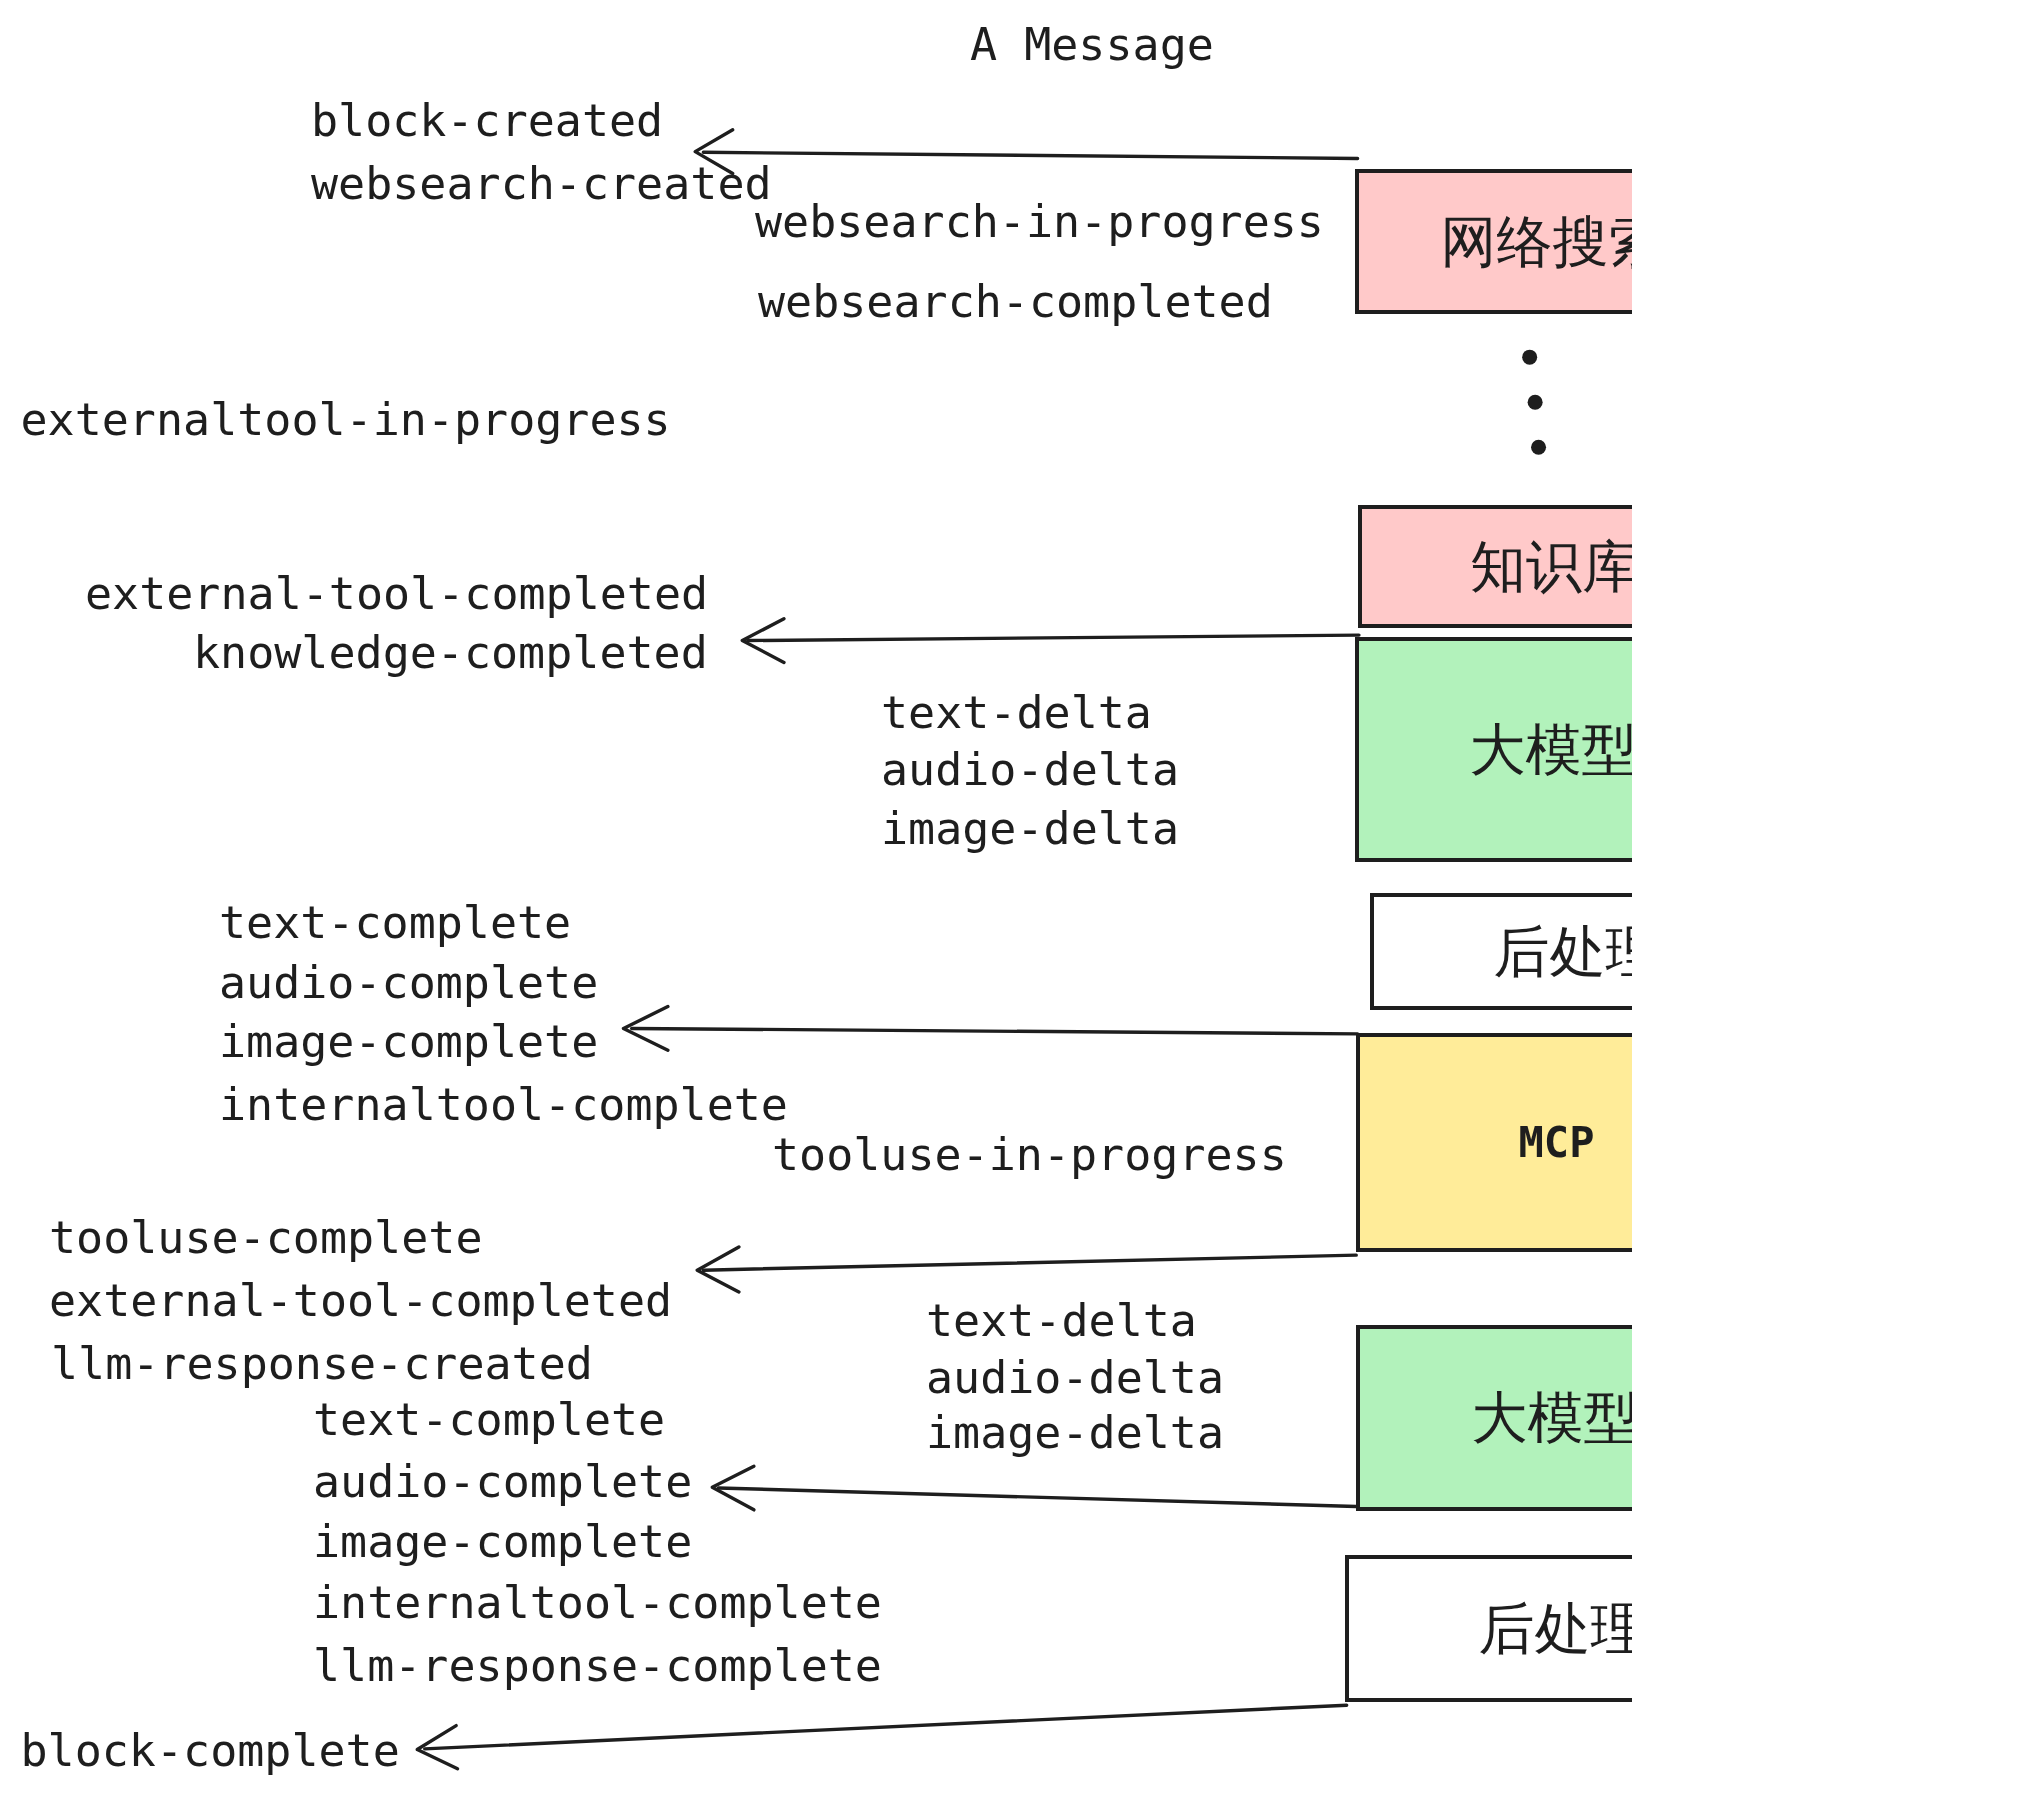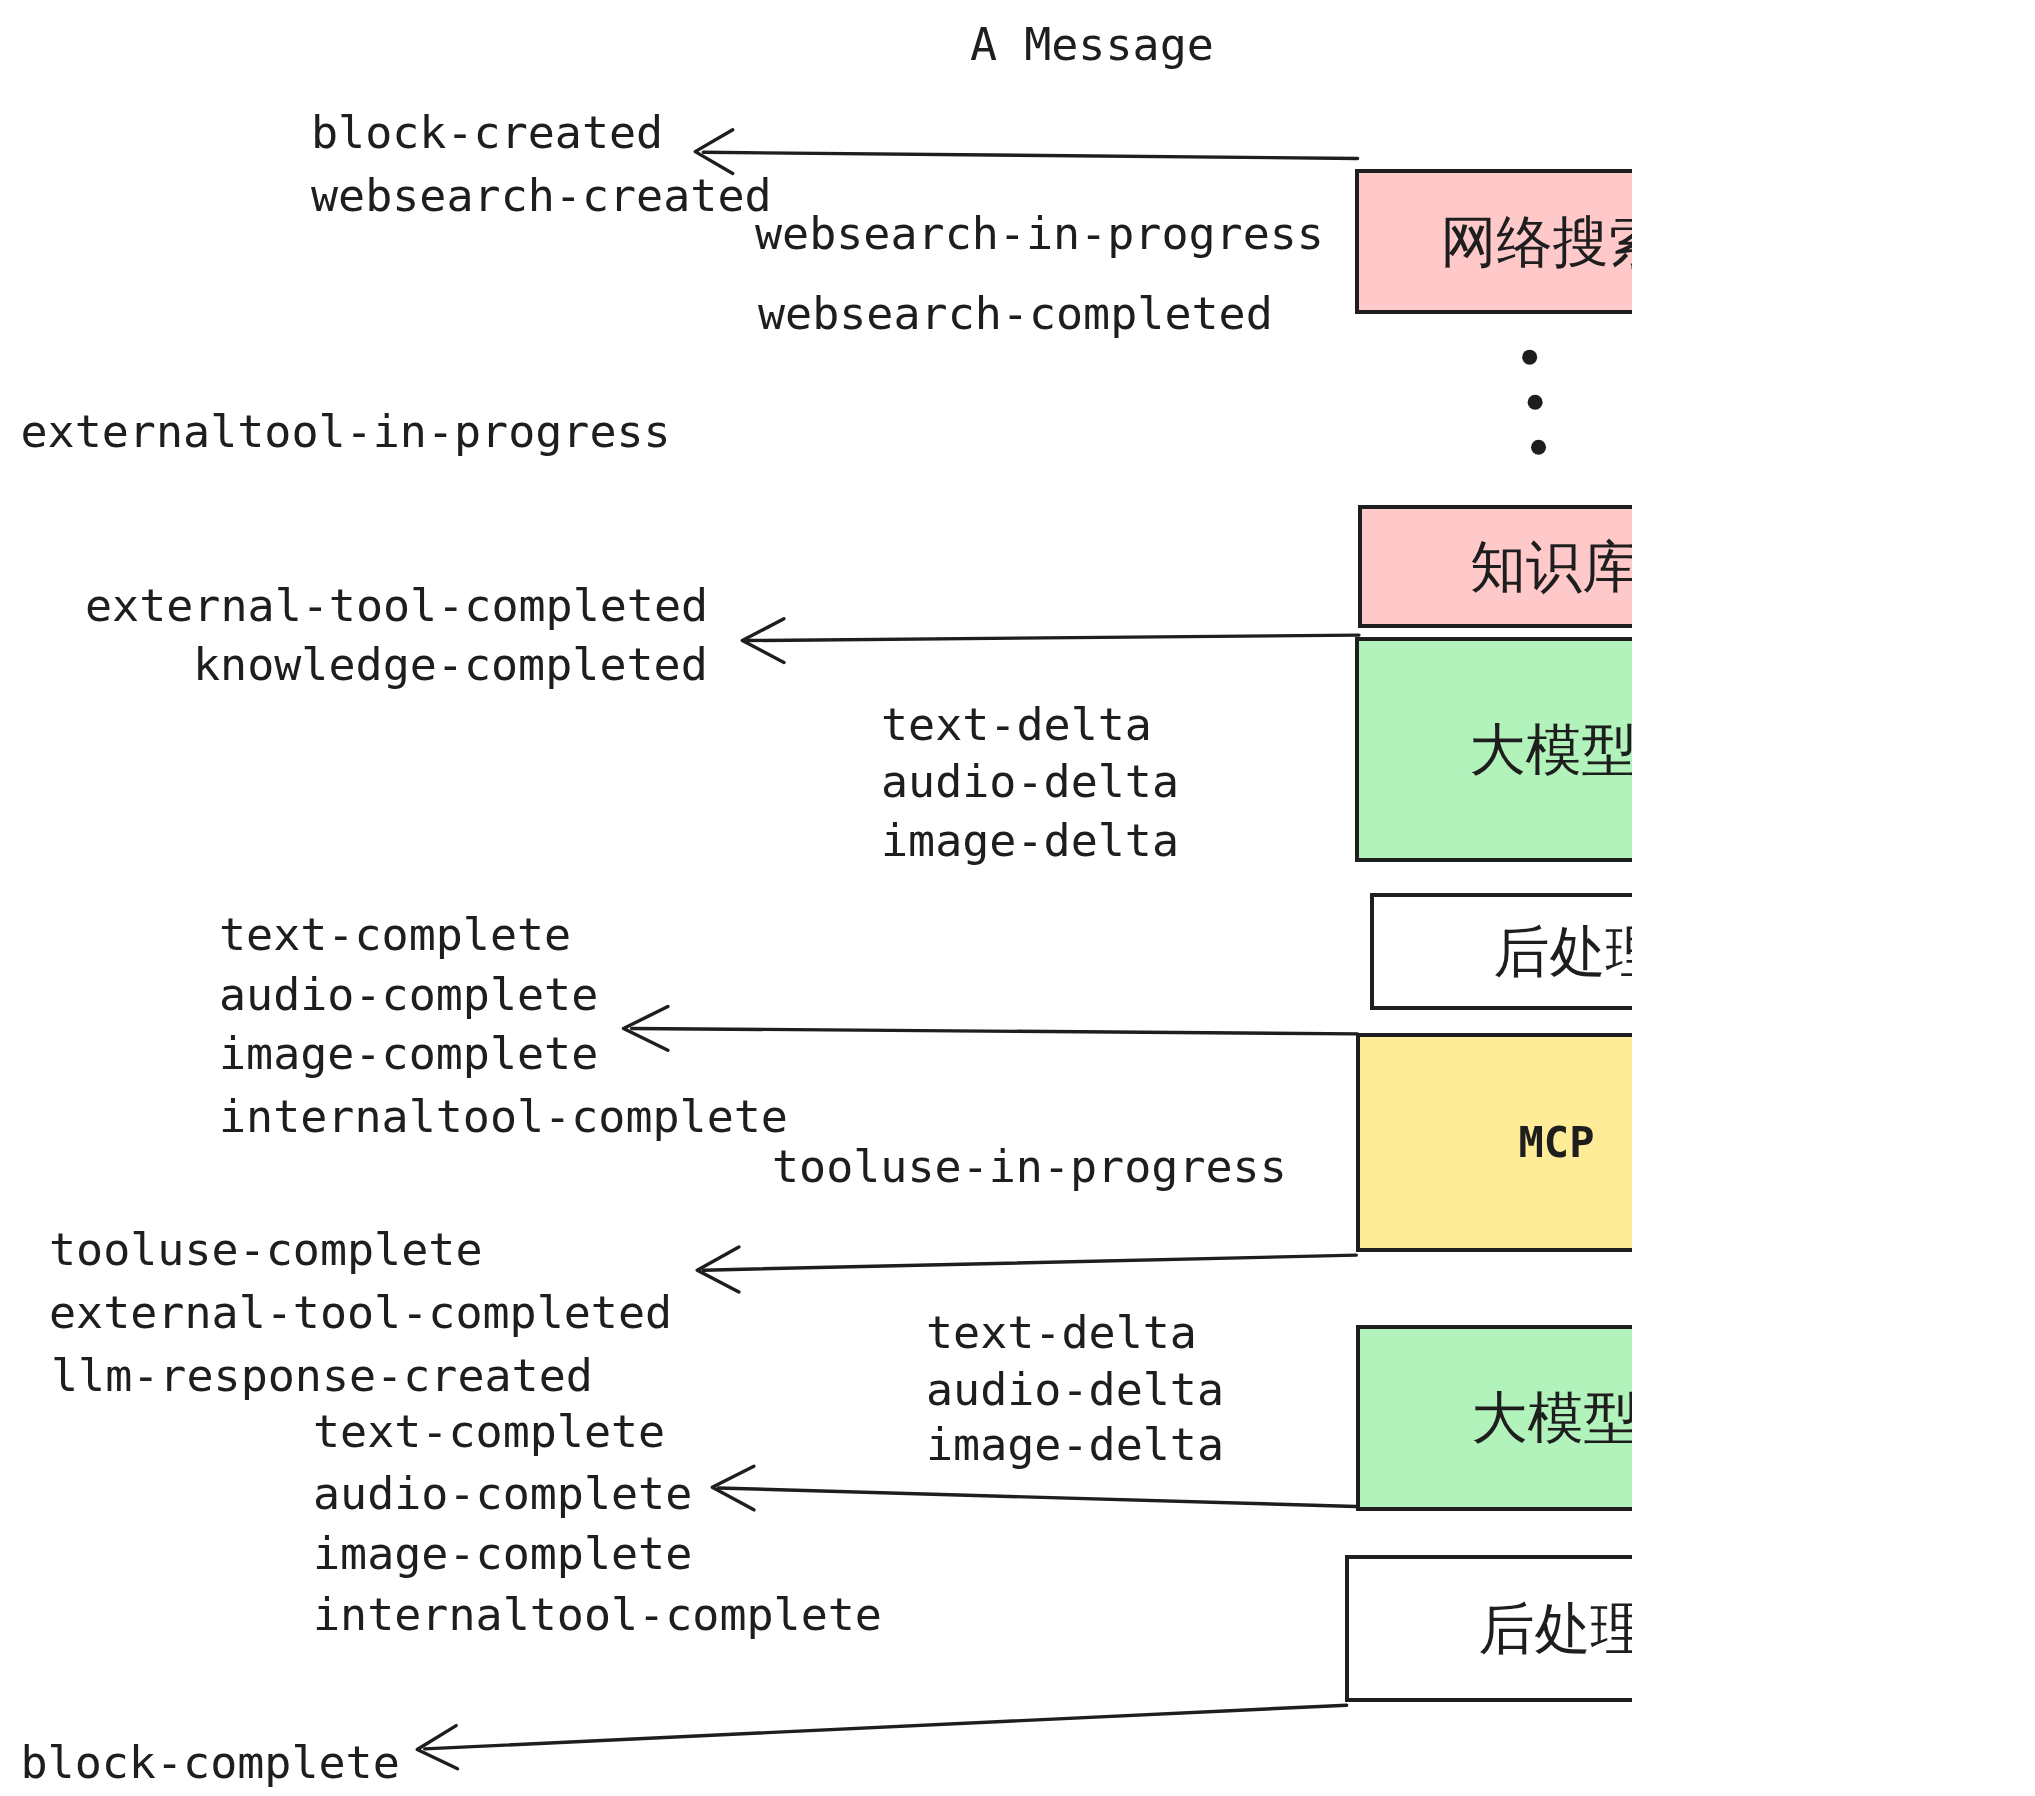--- a/index.html
+++ b/index.html
@@ -12,21 +12,20 @@
     overflow:hidden;
   }
   .overlay{position:absolute;left:0;top:0;width:2035px;height:1796px;z-index:1;}
   .overlay path{stroke:var(--ink,#1e1e1e);stroke-width:5;fill:none;stroke-linecap:round;stroke-linejoin:round;}
   .overlay circle{fill:var(--ink,#1e1e1e);}
   .evt{
     position:absolute;z-index:3;
     font-size:45px;line-height:1;white-space:nowrap;
     transform:translateY(-50%);
     letter-spacing:0;
-    margin-top:12px;
   }
   .title{
     position:absolute;z-index:3;
     font-size:45px;line-height:1;white-space:nowrap;
     transform:translateY(-50%);
   }
   .bx{
     position:absolute;z-index:2;
     border:4.1px solid var(--ink,#1e1e1e);
     box-sizing:border-box;
@@ -148,19 +147,20 @@
   <div class="evt" style="left:219px;top:1041px">image-complete</div>
   <div class="evt" style="left:219px;top:1104px">internaltool-complete</div>
   <div class="evt" style="left:772px;top:1154px">tooluse-in-progress</div>
   <div class="evt" style="left:49px;top:1237px">tooluse-complete</div>
   <div class="evt" style="left:49px;top:1300px">external-tool-completed</div>
   <div class="evt" style="left:51px;top:1363px">llm-response-created</div>
   <div class="evt" style="left:313px;top:1419px">text-complete</div>
   <div class="evt" style="left:313px;top:1481px">audio-complete</div>
   <div class="evt" style="left:313px;top:1541px">image-complete</div>
   <div class="evt" style="left:313px;top:1602px">internaltool-complete</div>
+  <div class="evt" style="left:313px;top:1665px">llm-response-complete</div>
   <div class="evt" style="left:926px;top:1320px">text-delta</div>
   <div class="evt" style="left:926px;top:1377px">audio-delta</div>
   <div class="evt" style="left:926px;top:1432px">image-delta</div>
   <div class="evt" style="left:20.5px;top:1750px">block-complete</div>
 
 </div>
 
 
 </body></html>

